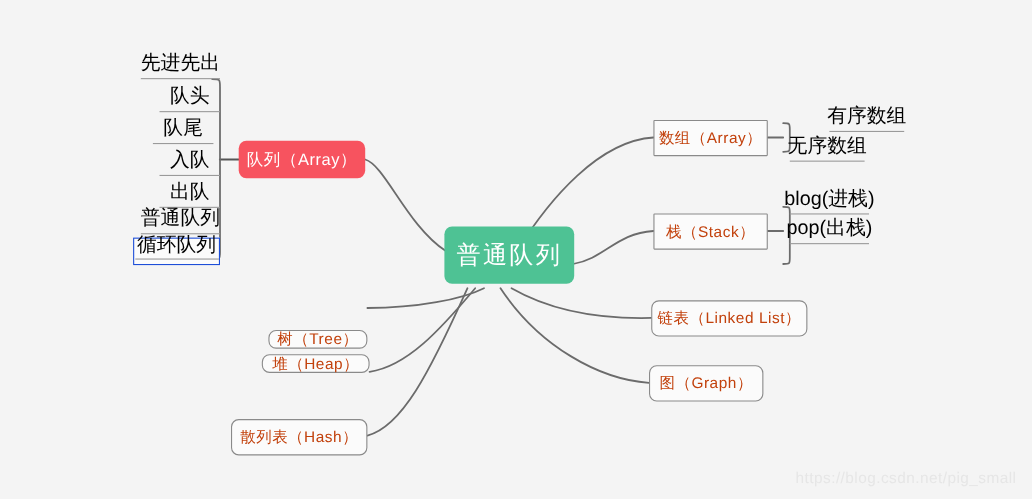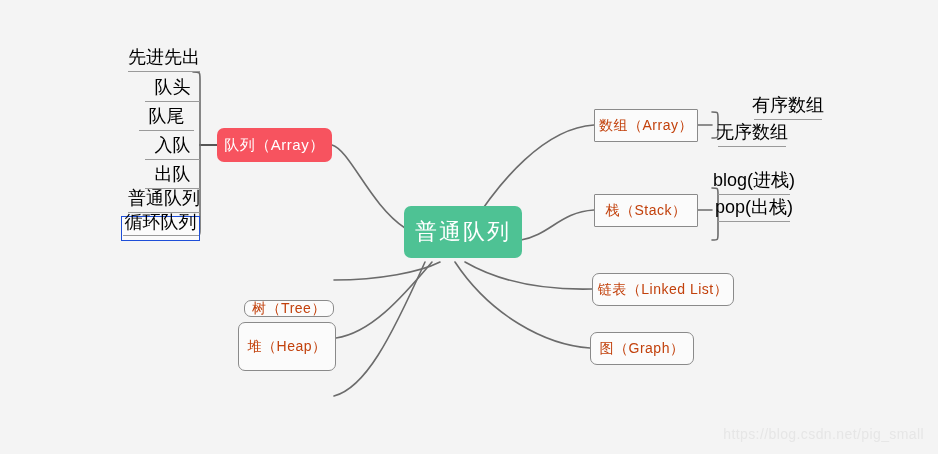--- a/index.html
+++ b/index.html
@@ -190,19 +190,22 @@
   <div class="node node-box round" style="left:590px; top:332px; width:104px; height:33px;">
     <span>图（Graph）</span>
   </div>
   <div class="node node-box round" style="left:592px; top:273px; width:142px; height:33px;">
     <span>链表（Linked List）</span>
   </div>
 
   <div class="node node-box round" style="left:244px; top:264px; width:90px; height:17px;margin-top:36px;">
     <span>树（Tree）</span>
   </div>
-  <div class="node node-box round" style="left:238px; top:322px; width:98px; height:49px;">
+  <div class="node node-box round" style="left:238px; top:322px; width:98px; height:17px;">
     <span>堆（Heap）</span>
   </div>
+  <div class="node node-box round" style="left:210px; top:381px; width:124px; height:33px;">
+    <span>散列表（Hash）</span>
+  </div>
 
   <div id="watermark">https://blog.csdn.net/pig_small</div>
 
 </div>
 
 </body></html>

